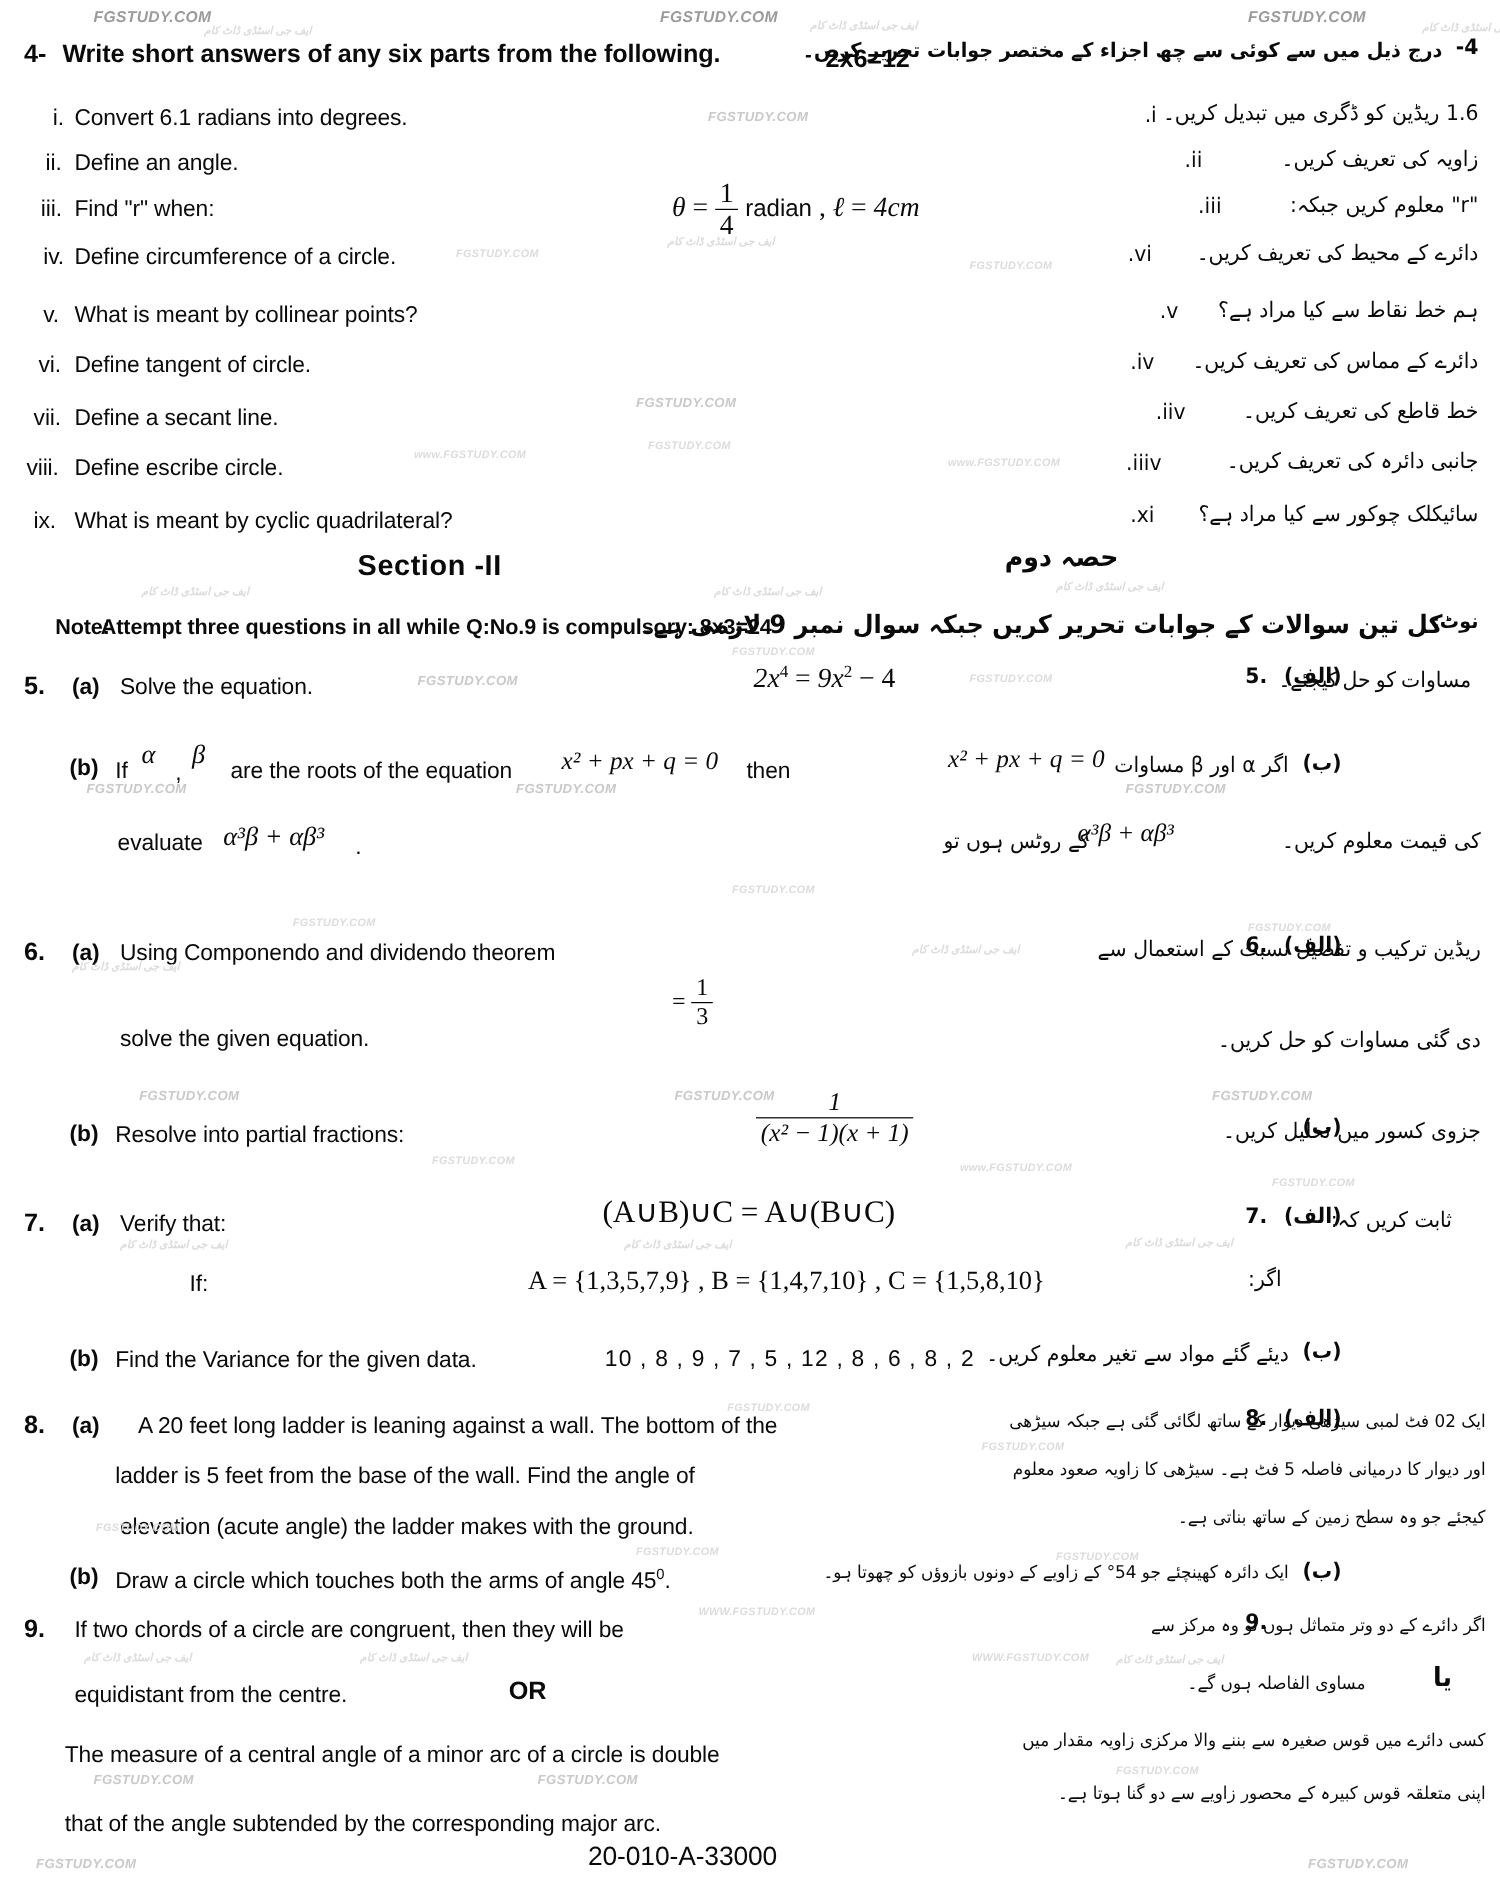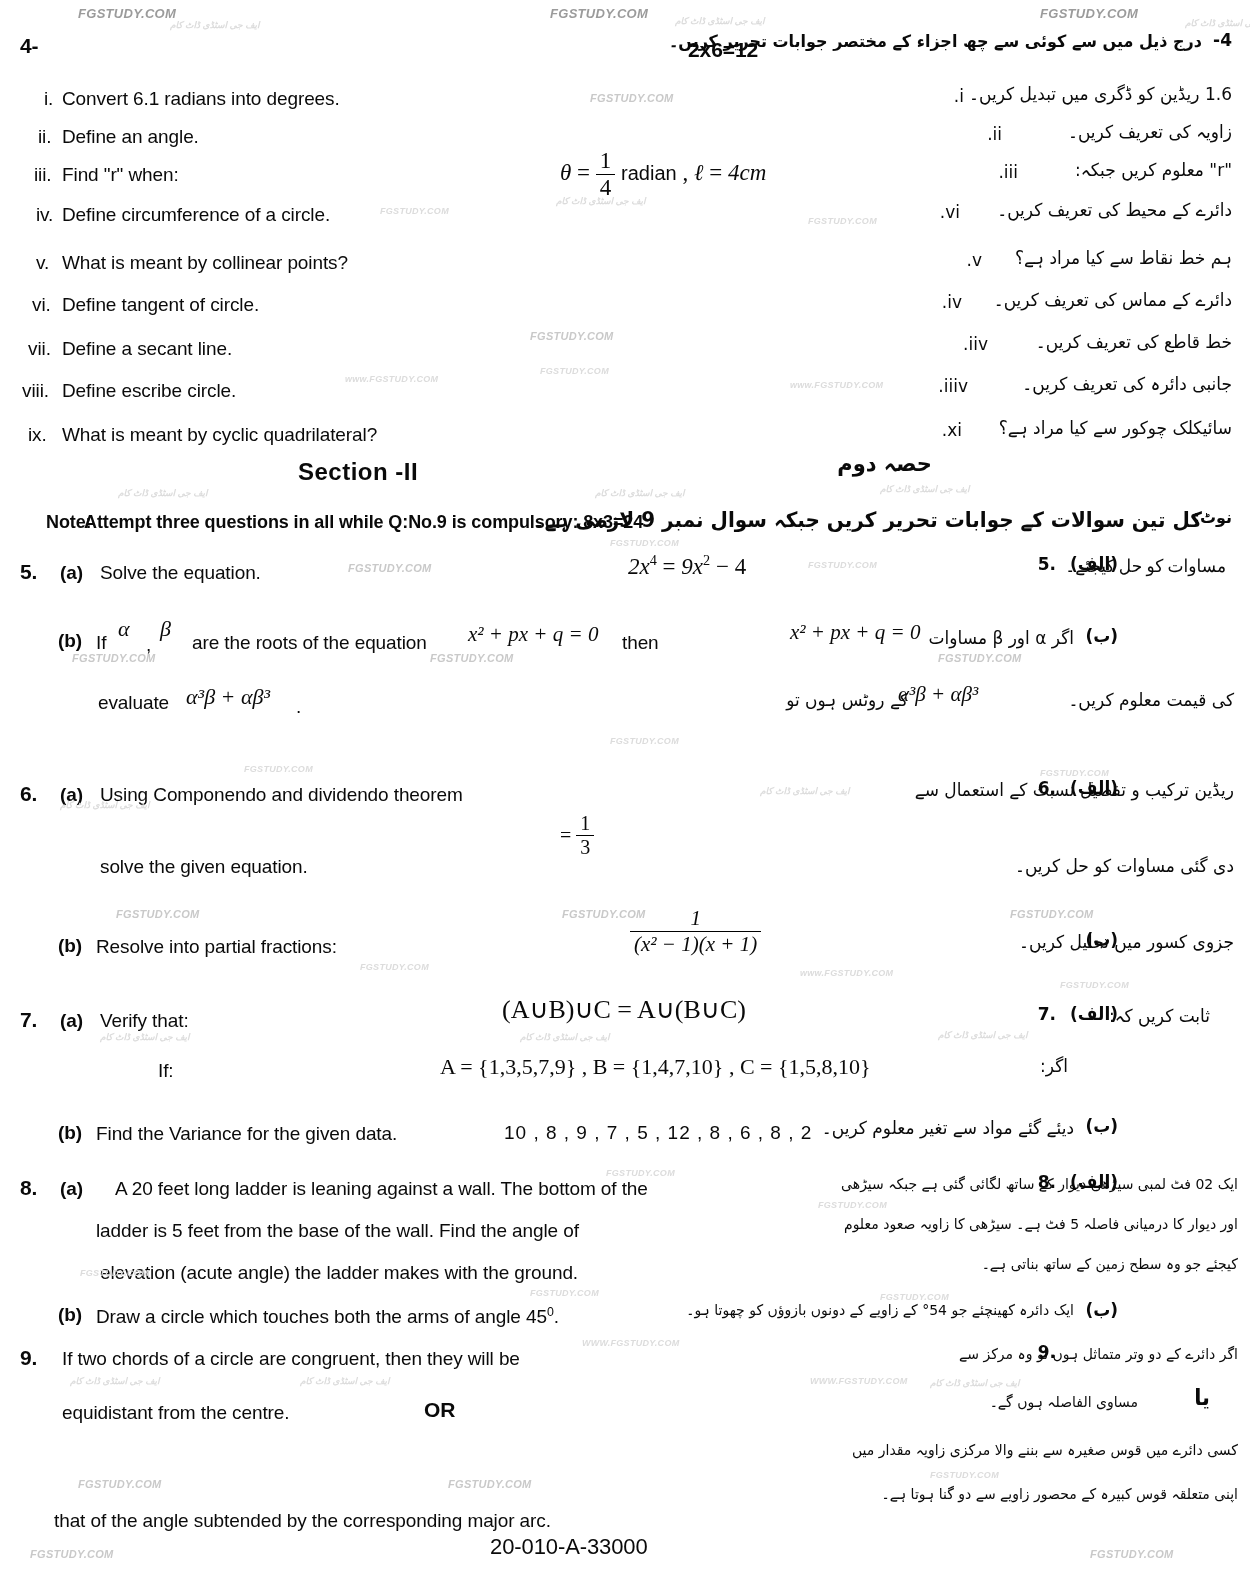--- a/index.html
+++ b/index.html
@@ -117,20 +117,21 @@
 </head>
 <body>
 
 <div id="page">
 
   <div class="wm dark s13" style="left:78px; top:6px;">FGSTUDY.COM</div>
   <div class="wm dark s13" style="left:550px; top:6px;">FGSTUDY.COM</div>
   <div class="wm dark s13" style="left:1040px; top:6px;">FGSTUDY.COM</div>
 
   <div class="eng b big" style="left:20px; top:34px;">4-</div>
+  <div class="eng b big" style="left:52px; top:34px;">Write short answers of any six parts from the following.</div>
   <div class="eng b big" style="left:688px; top:38px;">2x6=12</div>
 
   <div class="urdu b" style="right:18px; top:30px;">4-</div>
   <div class="urdu b" style="right:48px; top:32px; font-size:16px;">درج ذیل میں سے کوئی سے چھ اجزاء کے مختصر جوابات تحریر کریں۔</div>
   <div class="wm faint s9" style="left:1185px; top:18px;">ایف جی اسٹڈی ڈاٹ کام</div>
   <div class="wm faint s9" style="left:675px; top:16px;">ایف جی اسٹڈی ڈاٹ کام</div>
   <div class="wm faint s9" style="left:170px; top:20px;">ایف جی اسٹڈی ڈاٹ کام</div>
 
   <div class="eng" style="left:44px;  top:88px;">i.</div>
   <div class="eng" style="left:62px;  top:88px;">Convert 6.1 radians into degrees.</div>
@@ -352,20 +353,21 @@
   <div class="wm faint s9" style="left:606px; top:1168px;">FGSTUDY.COM</div>
   <div class="wm faint s9" style="left:818px; top:1200px;">FGSTUDY.COM</div>
   <div class="wm faint s9" style="left:80px;  top:1268px;">FGSTUDY.COM</div>
   <div class="wm faint s9" style="left:530px; top:1288px;">FGSTUDY.COM</div>
   <div class="wm faint s9" style="left:880px; top:1292px;">FGSTUDY.COM</div>
 
   <div class="eng b big" style="left:20px; top:1346px;">9.</div>
   <div class="eng" style="left:62px; top:1348px;">If two chords of a circle are congruent, then they will be</div>
   <div class="eng" style="left:62px; top:1402px;">equidistant from the centre.</div>
   <div class="eng b big" style="left:424px; top:1398px;">OR</div>
+  <div class="eng" style="left:54px; top:1452px;">The measure of a central angle of a minor arc of a circle is double</div>
   <div class="eng" style="left:54px; top:1510px;">that of the angle subtended by the corresponding major arc.</div>
 
   <div class="urdu b" style="right:194px; top:1342px;">.9</div>
   <div class="urdu sm" style="right:12px;  top:1346px;">اگر دائرے کے دو وتر متماثل ہوں تو وہ مرکز سے</div>
   <div class="urdu sm" style="right:112px; top:1394px;">مساوی الفاصلہ ہوں گے۔</div>
   <div class="urdu big" style="right:40px; top:1386px;">یا</div>
   <div class="urdu sm" style="right:12px;  top:1442px;">کسی دائرے میں قوس صغیرہ سے بننے والا مرکزی زاویہ مقدار میں</div>
   <div class="urdu sm" style="right:12px;  top:1486px;">اپنی متعلقہ قوس کبیرہ کے محصور زاویے سے دو گنا ہوتا ہے۔</div>
 
   <div class="wm faint s9" style="left:582px; top:1338px;">WWW.FGSTUDY.COM</div>

